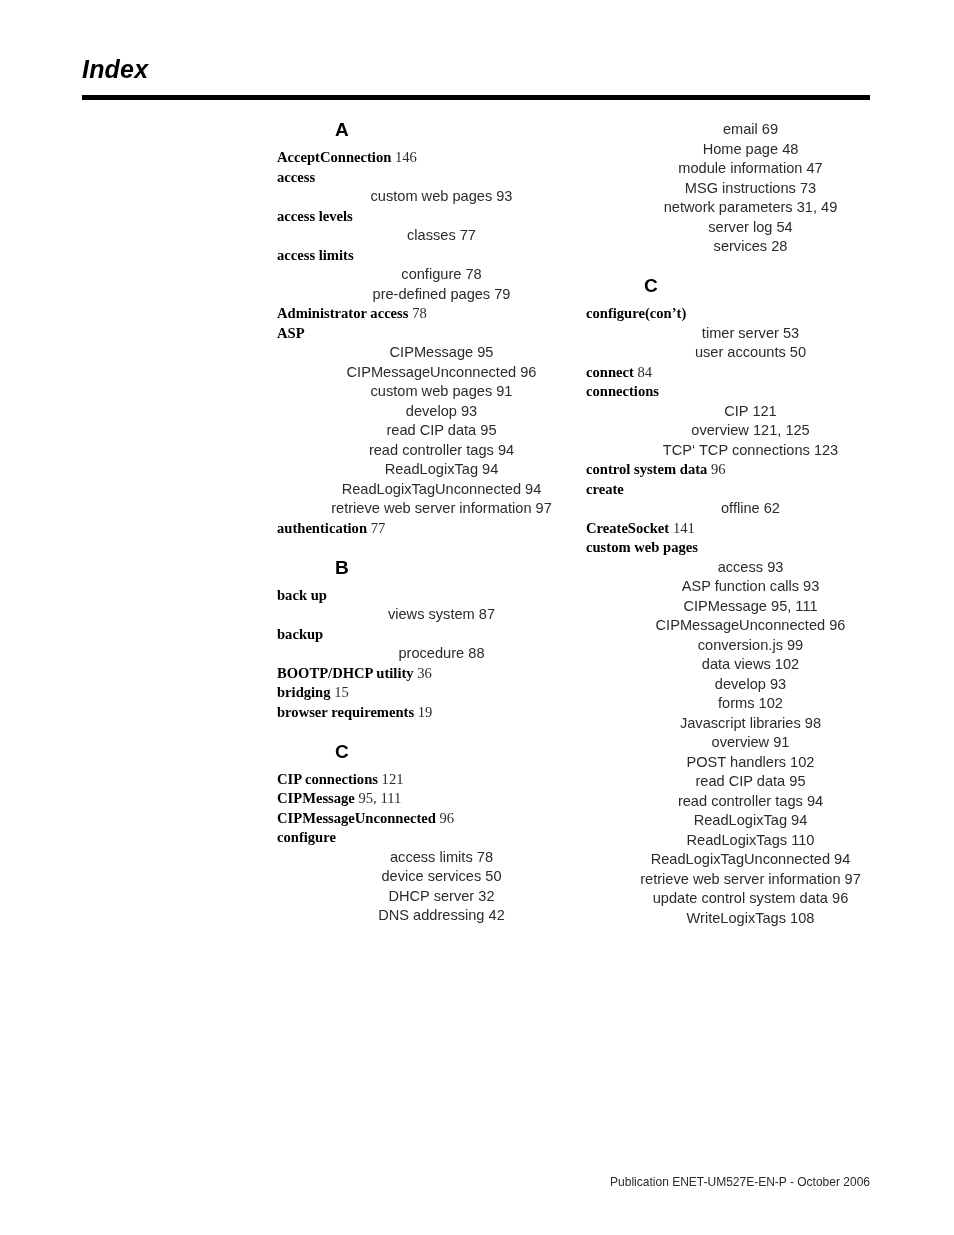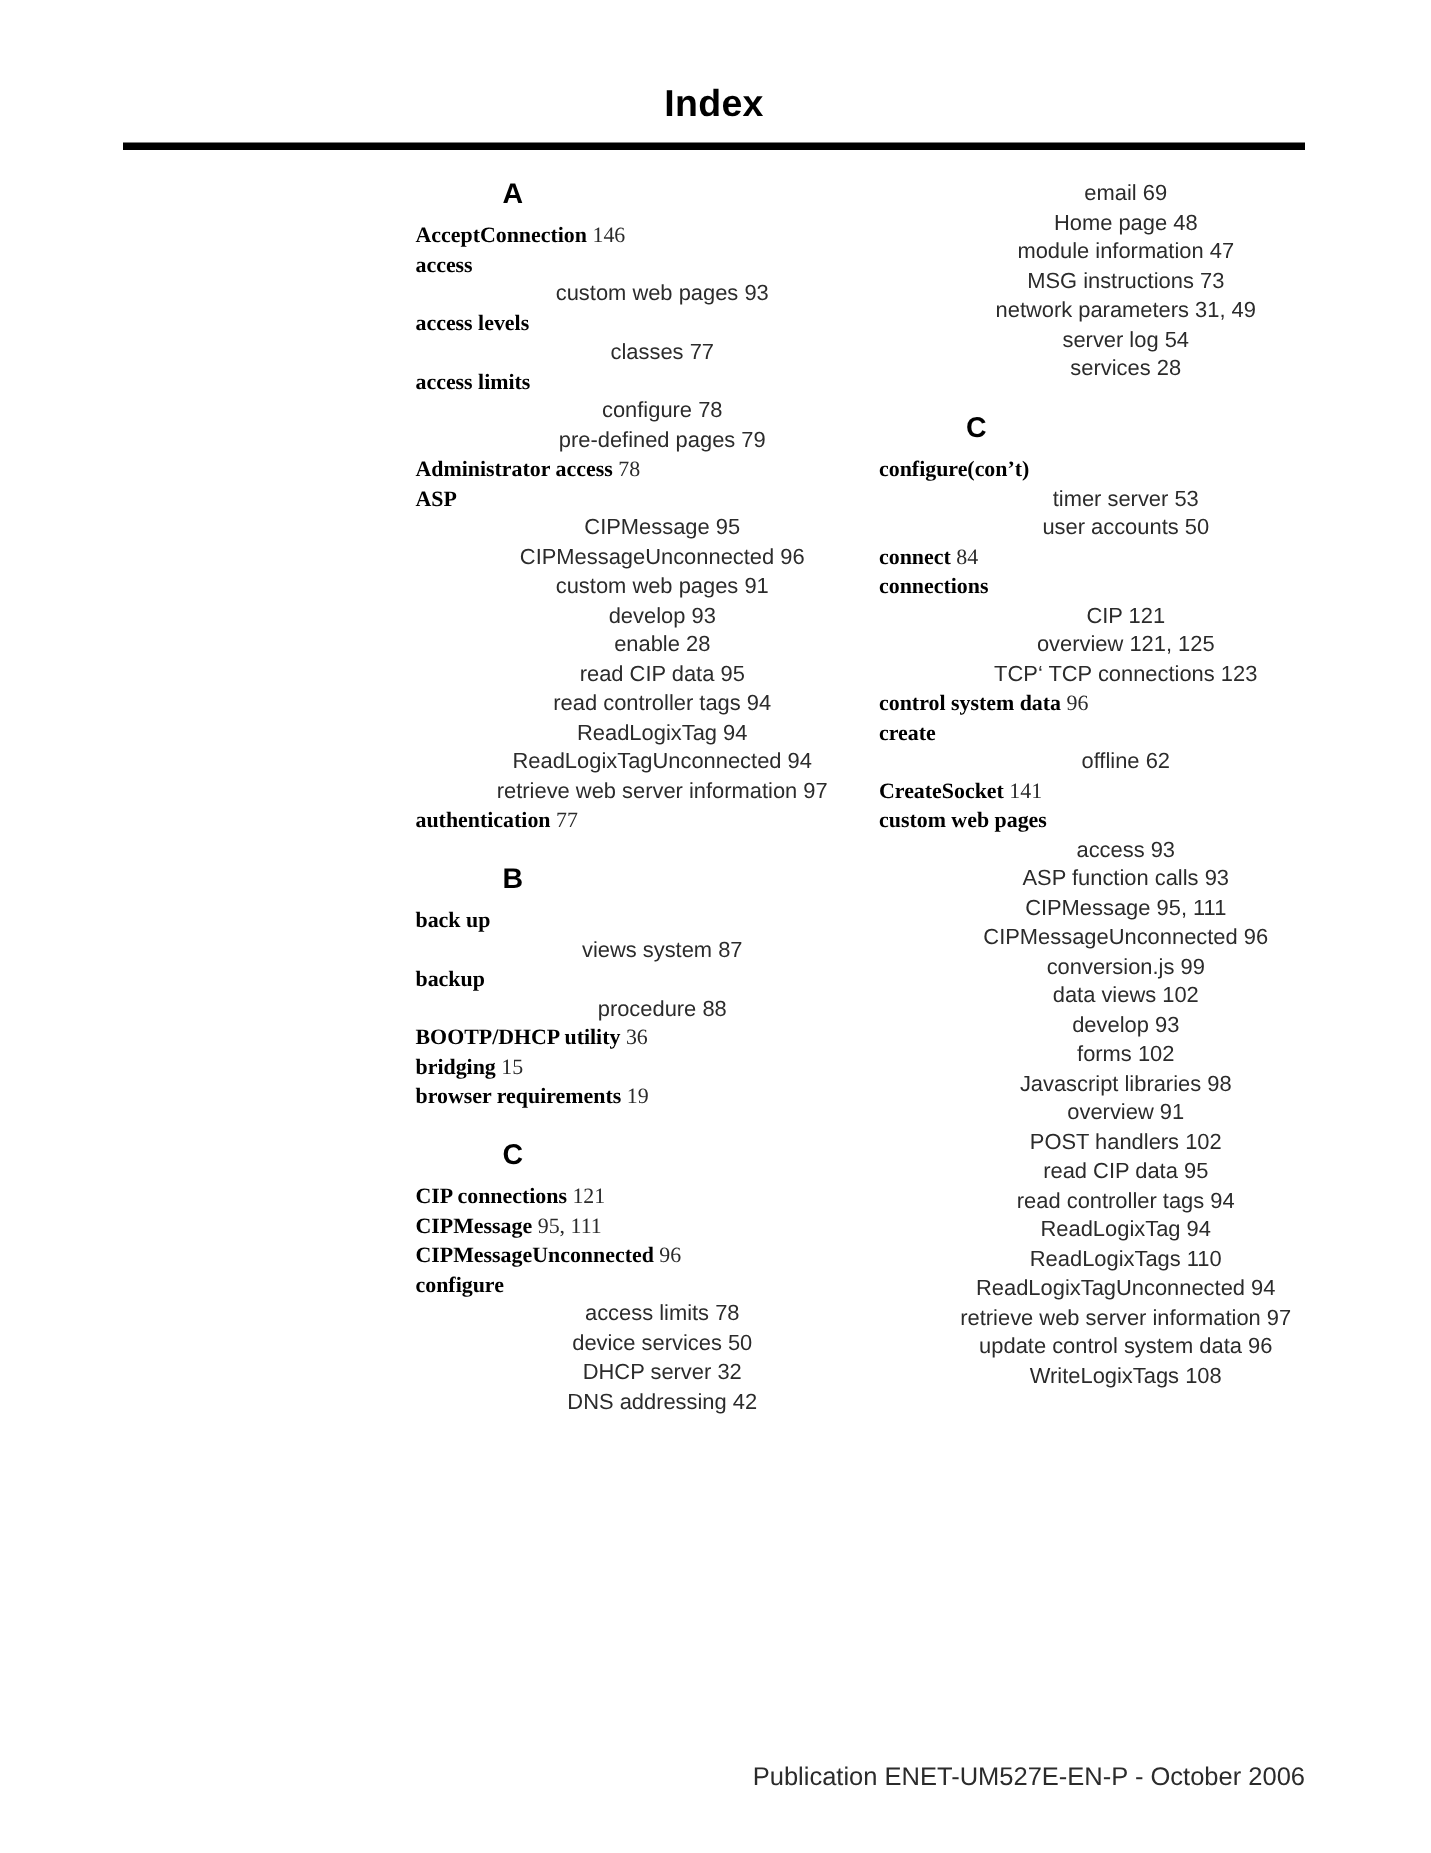--- a/index.html
+++ b/index.html
@@ -20,21 +20,22 @@
     overflow: hidden;
     background: #ffffff;
   }
 
   
   #header-title {
     position: absolute;
     left: 82px;
     top: 57px;
     width: 788px;
-    text-align: center;
+    text-align: left;
+    font-style: italic;
     font-weight: bold;
     font-size: 25px;
     letter-spacing: 0.2px;
     color: #000000;
     line-height: 1;
   }
   #header-rule {
     position: absolute;
     left: 82px;
     top: 95px;
@@ -95,21 +96,21 @@
   }
   .spacer-block { height: 19.5px; }
 
   
   #footer {
     position: absolute;
     left: 82px;
     top: 1176px;
     width: 788px;
     text-align: right;
-    font-size: 17px;
+    font-size: 12px;
     color: #2b2b2b;
     line-height: 1;
   }
 </style>
 </head>
 <body>
 
 <div id="page">
 
   <div id="header-title">Index</div>
@@ -126,21 +127,20 @@
         <div class="subentry"><span>classes</span> <span>77</span></div>
         <div class="entry"><span>access limits</span></div>
         <div class="subentry"><span>configure</span> <span>78</span></div>
         <div class="subentry"><span>pre-defined pages</span> <span>79</span></div>
         <div class="entry"><span>Administrator access</span> <span class="pages">78</span></div>
         <div class="entry"><span>ASP</span></div>
         <div class="subentry"><span>CIPMessage</span> <span>95</span></div>
         <div class="subentry"><span>CIPMessageUnconnected</span> <span>96</span></div>
         <div class="subentry"><span>custom web pages</span> <span>91</span></div>
         <div class="subentry"><span>develop</span> <span>93</span></div>
-        <div class="subentry"><span>enable</span> <span>28</span></div>
         <div class="subentry"><span>read CIP data</span> <span>95</span></div>
         <div class="subentry"><span>read controller tags</span> <span>94</span></div>
         <div class="subentry"><span>ReadLogixTag</span> <span>94</span></div>
         <div class="subentry"><span>ReadLogixTagUnconnected</span> <span>94</span></div>
         <div class="subentry"><span>retrieve web server information</span> <span>97</span></div>
         <div class="entry"><span>authentication</span> <span class="pages">77</span></div>
         <div class="spacer-block"></div>
         <div class="section-letter">B</div>
         <div class="entry"><span>back up</span></div>
         <div class="subentry"><span>views system</span> <span>87</span></div>

